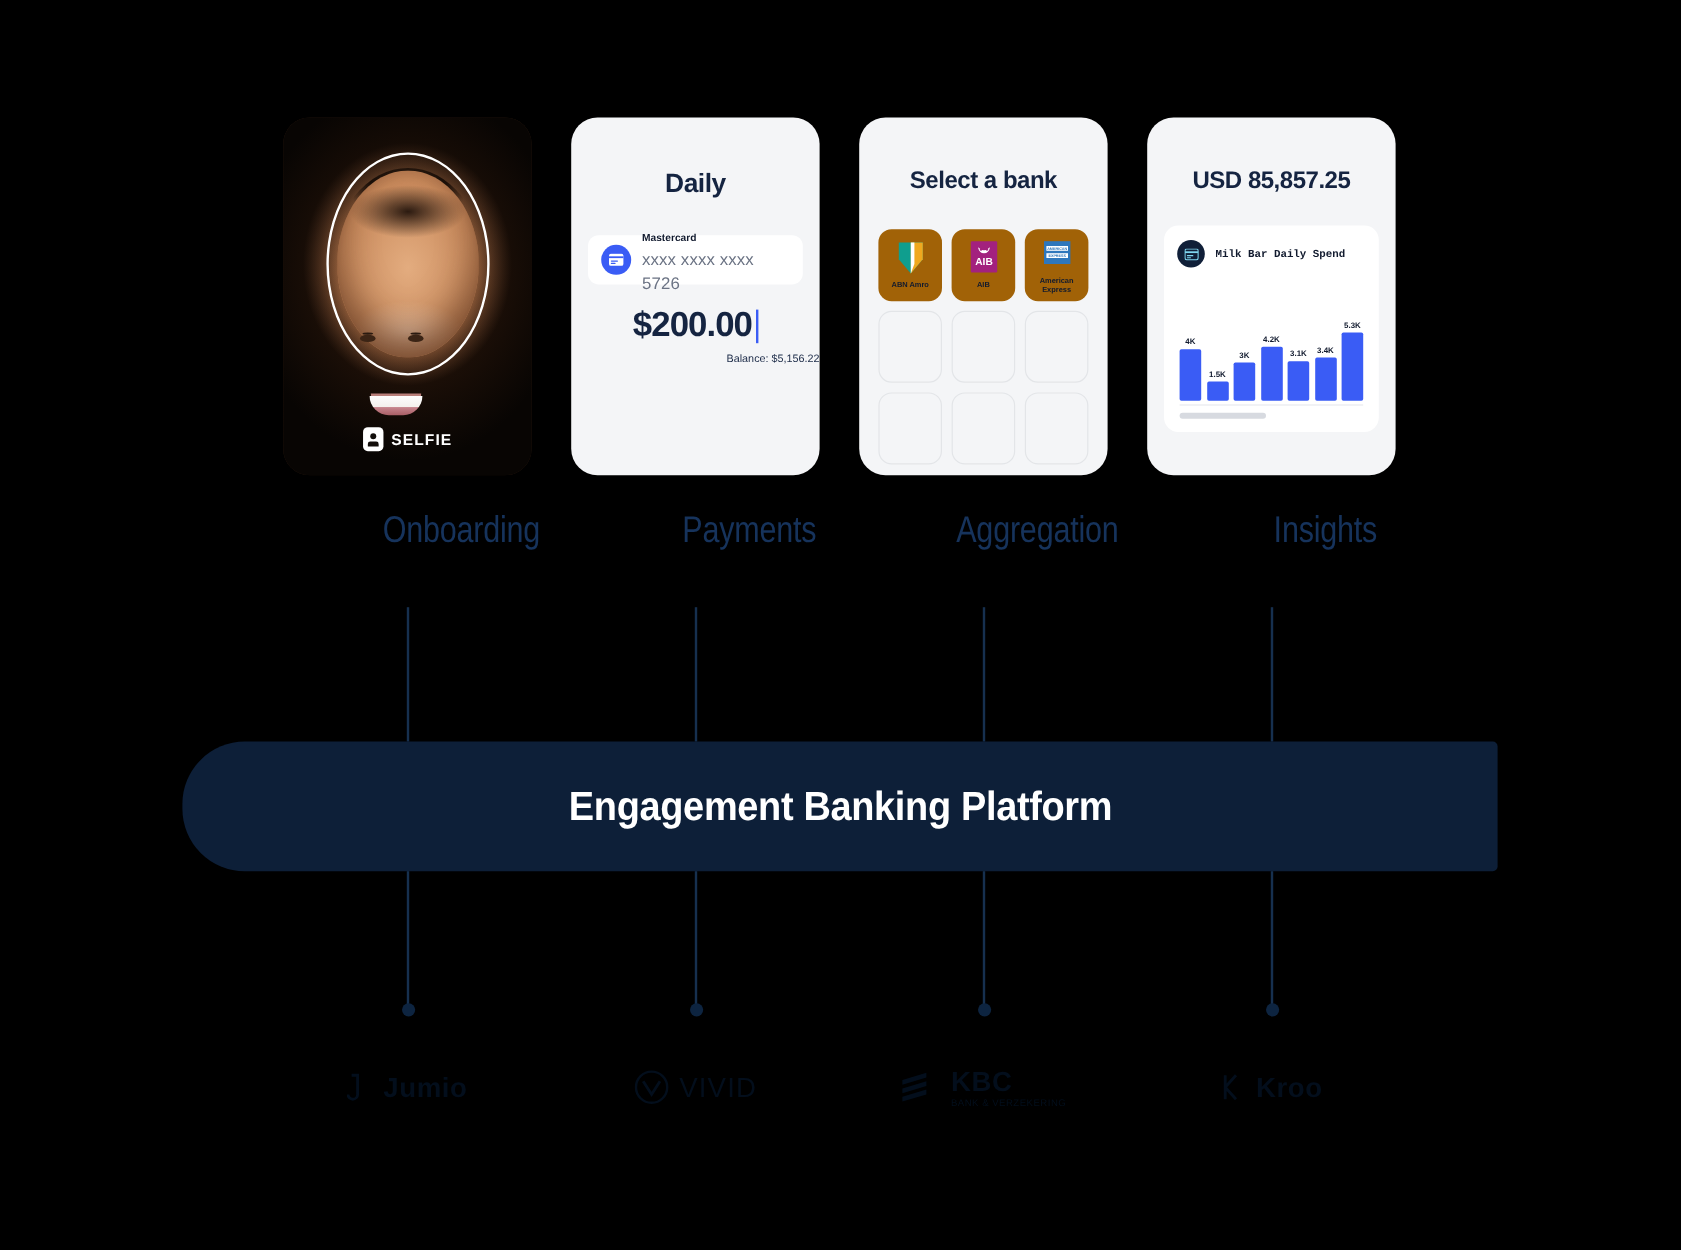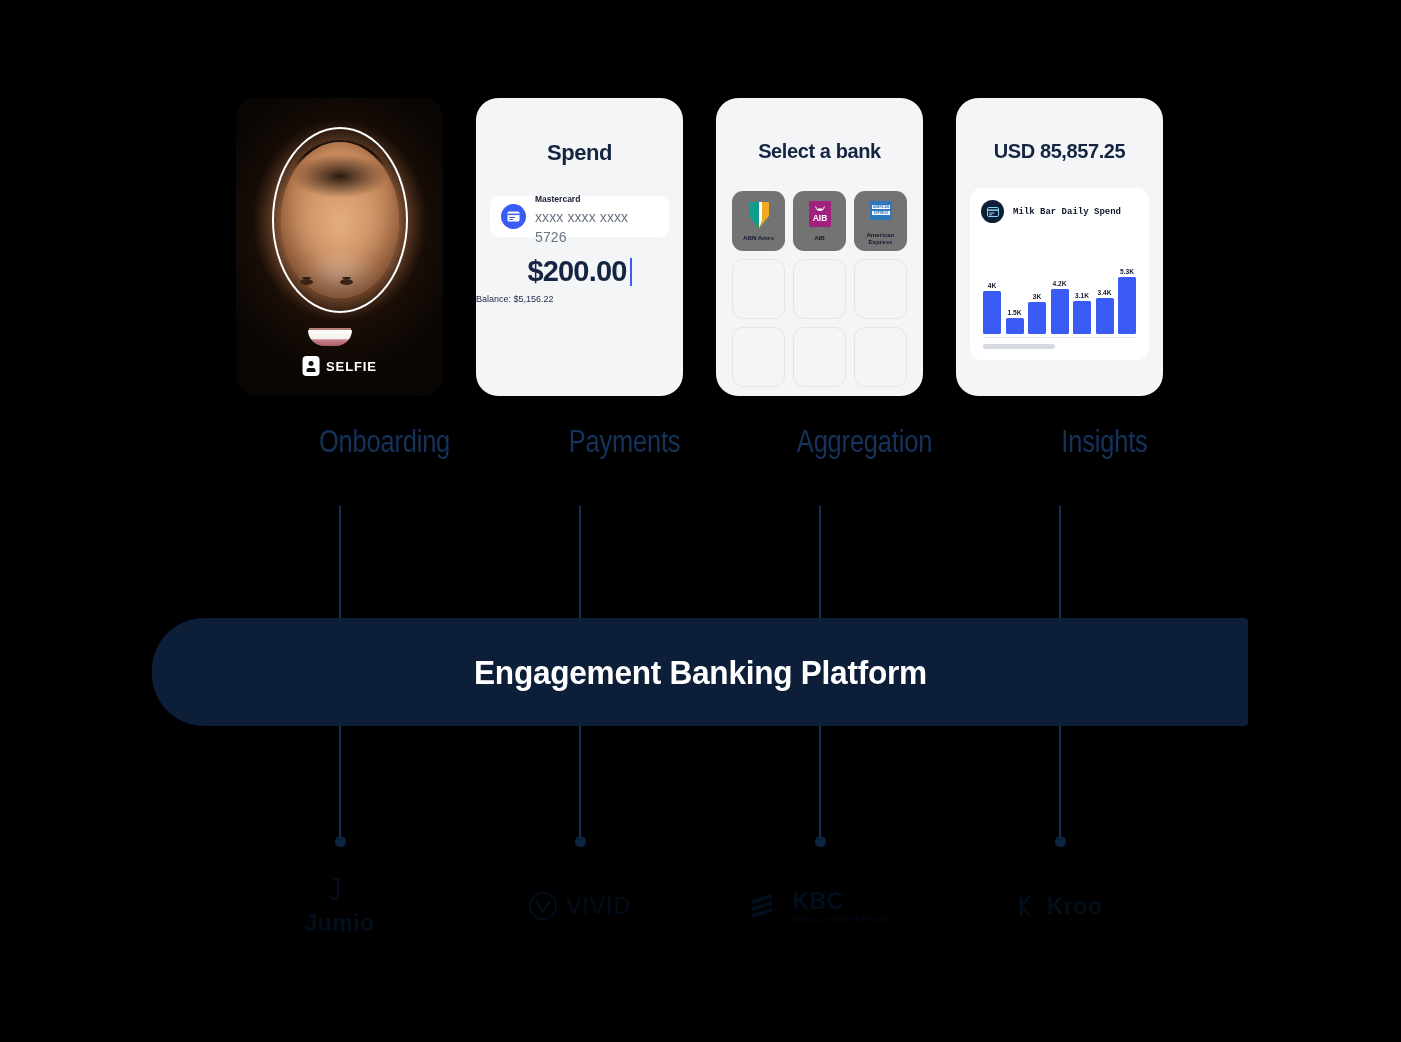--- a/index.html
+++ b/index.html
@@ -142,21 +142,21 @@
     display: flex; align-items: center; justify-content: center;
   }
   .caret {
     display: inline-block;
     width: 2px; height: 28px;
     background: #3a5cf5;
     margin-left: 3px;
   }
   .balance {
     position: absolute; top: 196px; left: 0; width: 100%;
-    text-align: left; font-size: 9px; color: #1c2b48; font-weight: 500;
+    text-align: right; font-size: 9px; color: #1c2b48; font-weight: 500;
   }
   .accept-btn {
     position: absolute; left: 14px; bottom: 18px;
     width: 179px; height: 37px;
     background: #3a5cf5; color: #ffffff;
     border: none; border-radius: 9px;
     font-family: "Liberation Sans", sans-serif;
     font-size: 13px; font-weight: 700;
     cursor: pointer;
   }
@@ -164,21 +164,21 @@
   
   .bank-grid {
     position: absolute; left: 16px; top: 93px;
     width: 175px;
     display: grid;
     grid-template-columns: repeat(3, 53px);
     grid-auto-rows: 60px;
     gap: 8px;
   }
   .bank-slot {
-    background: #737373; border-radius: 11px;
+    background: #a16207; border-radius: 11px;
     display: flex; flex-direction: column;
     align-items: center; justify-content: center; gap: 4px;
     padding: 5px 2px;
   }
   .bank-slot.empty { background: #f4f5f7; border: 1px solid #e3e5e8; }
   .bank-mark { width: 28px; height: 30px; flex: 0 0 auto; }
   .bank-name {
     font-size: 6.2px; font-weight: 700; color: #111a2e;
     text-align: center; line-height: 1.2;
   }
@@ -250,21 +250,21 @@
   }
 
   
   .logos { position: absolute; top: 875px; left: 0; width: 1401px; height: 62px; }
   .logo-item {
     position: absolute; width: 207px; height: 62px;
     display: flex; align-items: center; justify-content: center; gap: 8px;
     color: #04101f;
     opacity: .92;
   }
-  .logo-item.l1 { left: 236px; flex-direction: column; }
+  .logo-item.l1 { left: 236px; }
   .logo-item.l2 { left: 476px; }
   .logo-item.l3 { left: 716px; }
   .logo-item.l4 { left: 956px; }
   .logo-mark { flex: 0 0 auto; }
   .logo-word {
     font-size: 23px; font-weight: 700; letter-spacing: .5px;
     color: #04101f; white-space: nowrap;
   }
   .logo-word.thin { font-weight: 400; letter-spacing: 1px; }
   .logo-sub { font-size: 8px; color: #04101f; letter-spacing: .4px; }
@@ -289,21 +289,21 @@
       <div class="selfie-badge">
         <span class="selfie-id">
             <i></i>
             <b></b>
           </span>
         <span class="selfie-text">SELFIE</span>
       </div>
     </div>
 
     <div class="card c2">
-      <div class="card-title">Spend</div>
+      <div class="card-title">Daily</div>
 
       <div class="pay-method">
         <span class="pm-icon">
           <svg width="13" height="11" viewBox="0 0 13 11">
             <rect x="0.5" y="0.5" width="12" height="10" rx="1.6" fill="#fff"></rect>
             <rect x="0.5" y="2.6" width="12" height="1.5" fill="#3a5cf5"></rect>
             <rect x="2" y="6" width="6" height="1.1" rx="0.5" fill="#3a5cf5"></rect>
             <rect x="2" y="8" width="4" height="1.1" rx="0.5" fill="#3a5cf5"></rect>
           </svg>
         </span>

